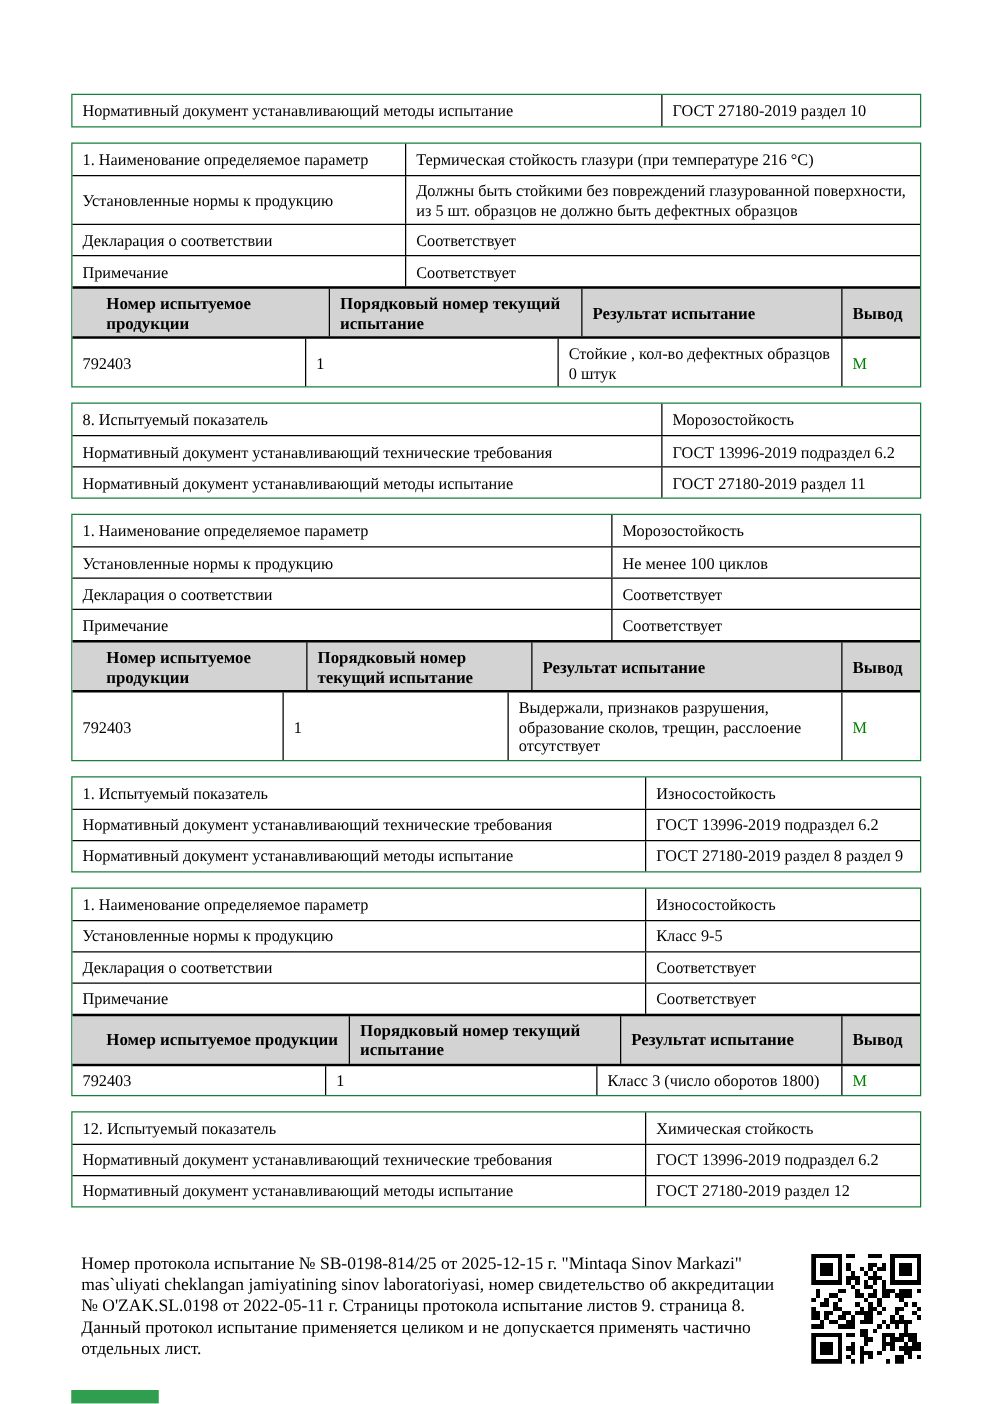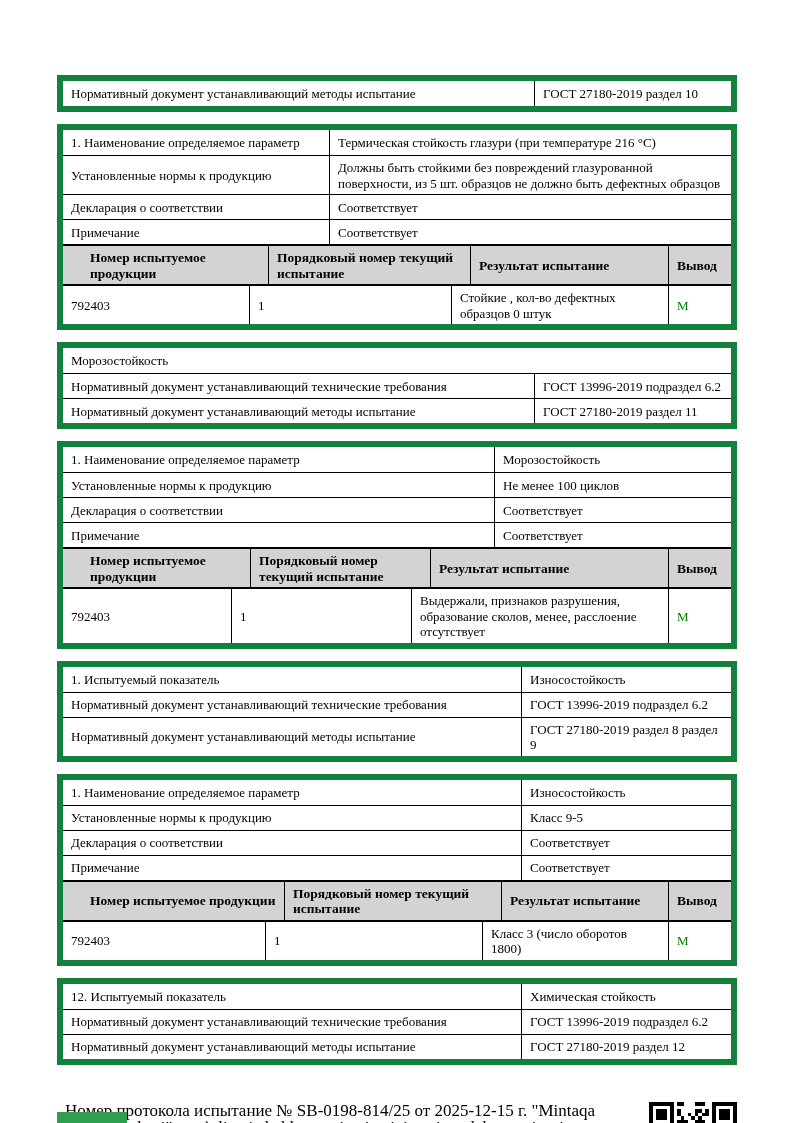--- a/index.html
+++ b/index.html
@@ -6,21 +6,21 @@
   html,body { background:#ffffff; }
   .page {
     position:relative;
     width:794px; height:1123px;
     background:#ffffff;
     font-family:"Liberation Serif", "DejaVu Serif", serif;
     color:#000;
     overflow:hidden;
   }
   .content { position:absolute; left:57px; top:75px; width:680px; }
-  .tbl { border:6px solid #15803d; margin-bottom:12px; background:#fff; }
+  .tbl { border:1px solid #15803d; margin-bottom:12px; background:#fff; }
   .row { display:grid; min-height:25px; }
   .row + .row { border-top:1px solid #000; }
   .row.hdr { border-top:2px solid #000;padding-left:19px; }
   .row.after-hdr { border-top:2px solid #000; }
   .cell {
     padding:4px 8px 3px 8px;
     font-size:13px; line-height:15.5px;
     display:flex; align-items:center;
   }
   .cell + .cell { border-left:1px solid #000; }
@@ -31,21 +31,21 @@
   .cols-a { grid-template-columns:471px 1fr; }        
   .cols-b { grid-template-columns:266px 1fr; }        
   .cols-c { grid-template-columns:186px 202px 1fr 63px; } 
   .cols-d { grid-template-columns:431px 1fr; }        
   .cols-e { grid-template-columns:168px 180px 1fr 63px; } 
   .cols-f { grid-template-columns:458px 1fr; }        
   .cols-g { grid-template-columns:202px 217px 1fr 63px; } 
   .footer { display:flex; align-items:flex-start; margin-top:37px; }
   .footer-text {
     width:578px; padding-left:8px;
-    font-size:17px; line-height:17px;
+    font-size:14px; line-height:17px;
   }
   .qr { width:88px; height:88px; margin-left:auto; }
   .green-bar {
     position:absolute; left:57px; bottom:0;
     width:70px; height:11px; background:#2f9e4f;
   }
 </style>
 </head>
 <body>
 
@@ -85,20 +85,21 @@
       <div class="row after-hdr cols-c">
         <div class="cell">792403</div>
         <div class="cell">1</div>
         <div class="cell">Стойкие , кол-во дефектных образцов 0 штук</div>
         <div class="cell green">М</div>
       </div>
     </div>
 
     <div class="tbl">
       <div class="row cols-a">
+        <div class="cell">8. Испытуемый показатель</div>
         <div class="cell">Морозостойкость</div>
       </div>
       <div class="row cols-a">
         <div class="cell">Нормативный документ устанавливающий технические требования</div>
         <div class="cell">ГОСТ 13996-2019 подраздел 6.2</div>
       </div>
       <div class="row cols-a">
         <div class="cell">Нормативный документ устанавливающий методы испытание</div>
         <div class="cell">ГОСТ 27180-2019 раздел 11</div>
       </div>
@@ -123,21 +124,21 @@
       </div>
       <div class="row hdr cols-e">
         <div class="cell">Номер испытуемое продукции</div>
         <div class="cell">Порядковый номер текущий испытание</div>
         <div class="cell">Результат испытание</div>
         <div class="cell">Вывод</div>
       </div>
       <div class="row after-hdr cols-e">
         <div class="cell">792403</div>
         <div class="cell">1</div>
-        <div class="cell">Выдержали, признаков разрушения, образование сколов, менее, расслоение отсутствует</div>
+        <div class="cell">Выдержали, признаков разрушения, образование сколов, трещин, расслоение отсутствует</div>
         <div class="cell green">М</div>
       </div>
     </div>
 
     <div class="tbl">
       <div class="row cols-f">
         <div class="cell">1. Испытуемый показатель</div>
         <div class="cell">Износостойкость</div>
       </div>
       <div class="row cols-f">

